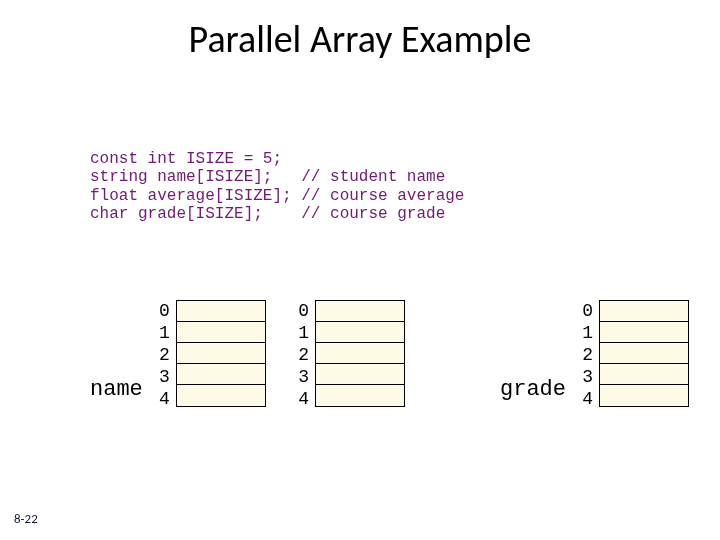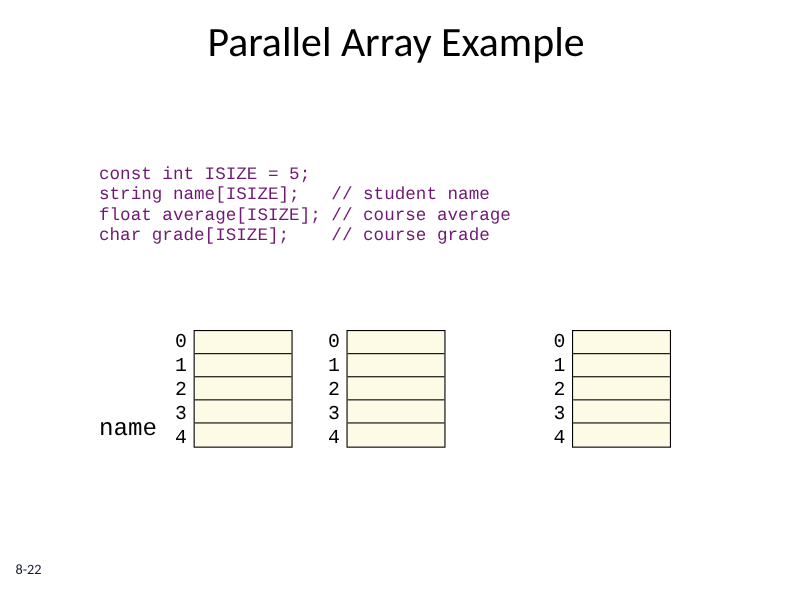--- a/index.html
+++ b/index.html
@@ -144,20 +144,21 @@
           <div class="cell"></div>
           <div class="cell"></div>
           <div class="cell"></div>
           <div class="cell"></div>
           <div class="cell"></div>
         </div>
       </div>
     </div>
 
     <div class="array-block">
+      <div class="array-header">grade</div>
       <div class="array-body">
         <div class="idx-col">
           <div class="idx">0</div>
           <div class="idx">1</div>
           <div class="idx">2</div>
           <div class="idx">3</div>
           <div class="idx">4</div>
         </div>
         <div class="cells">
           <div class="cell"></div>

